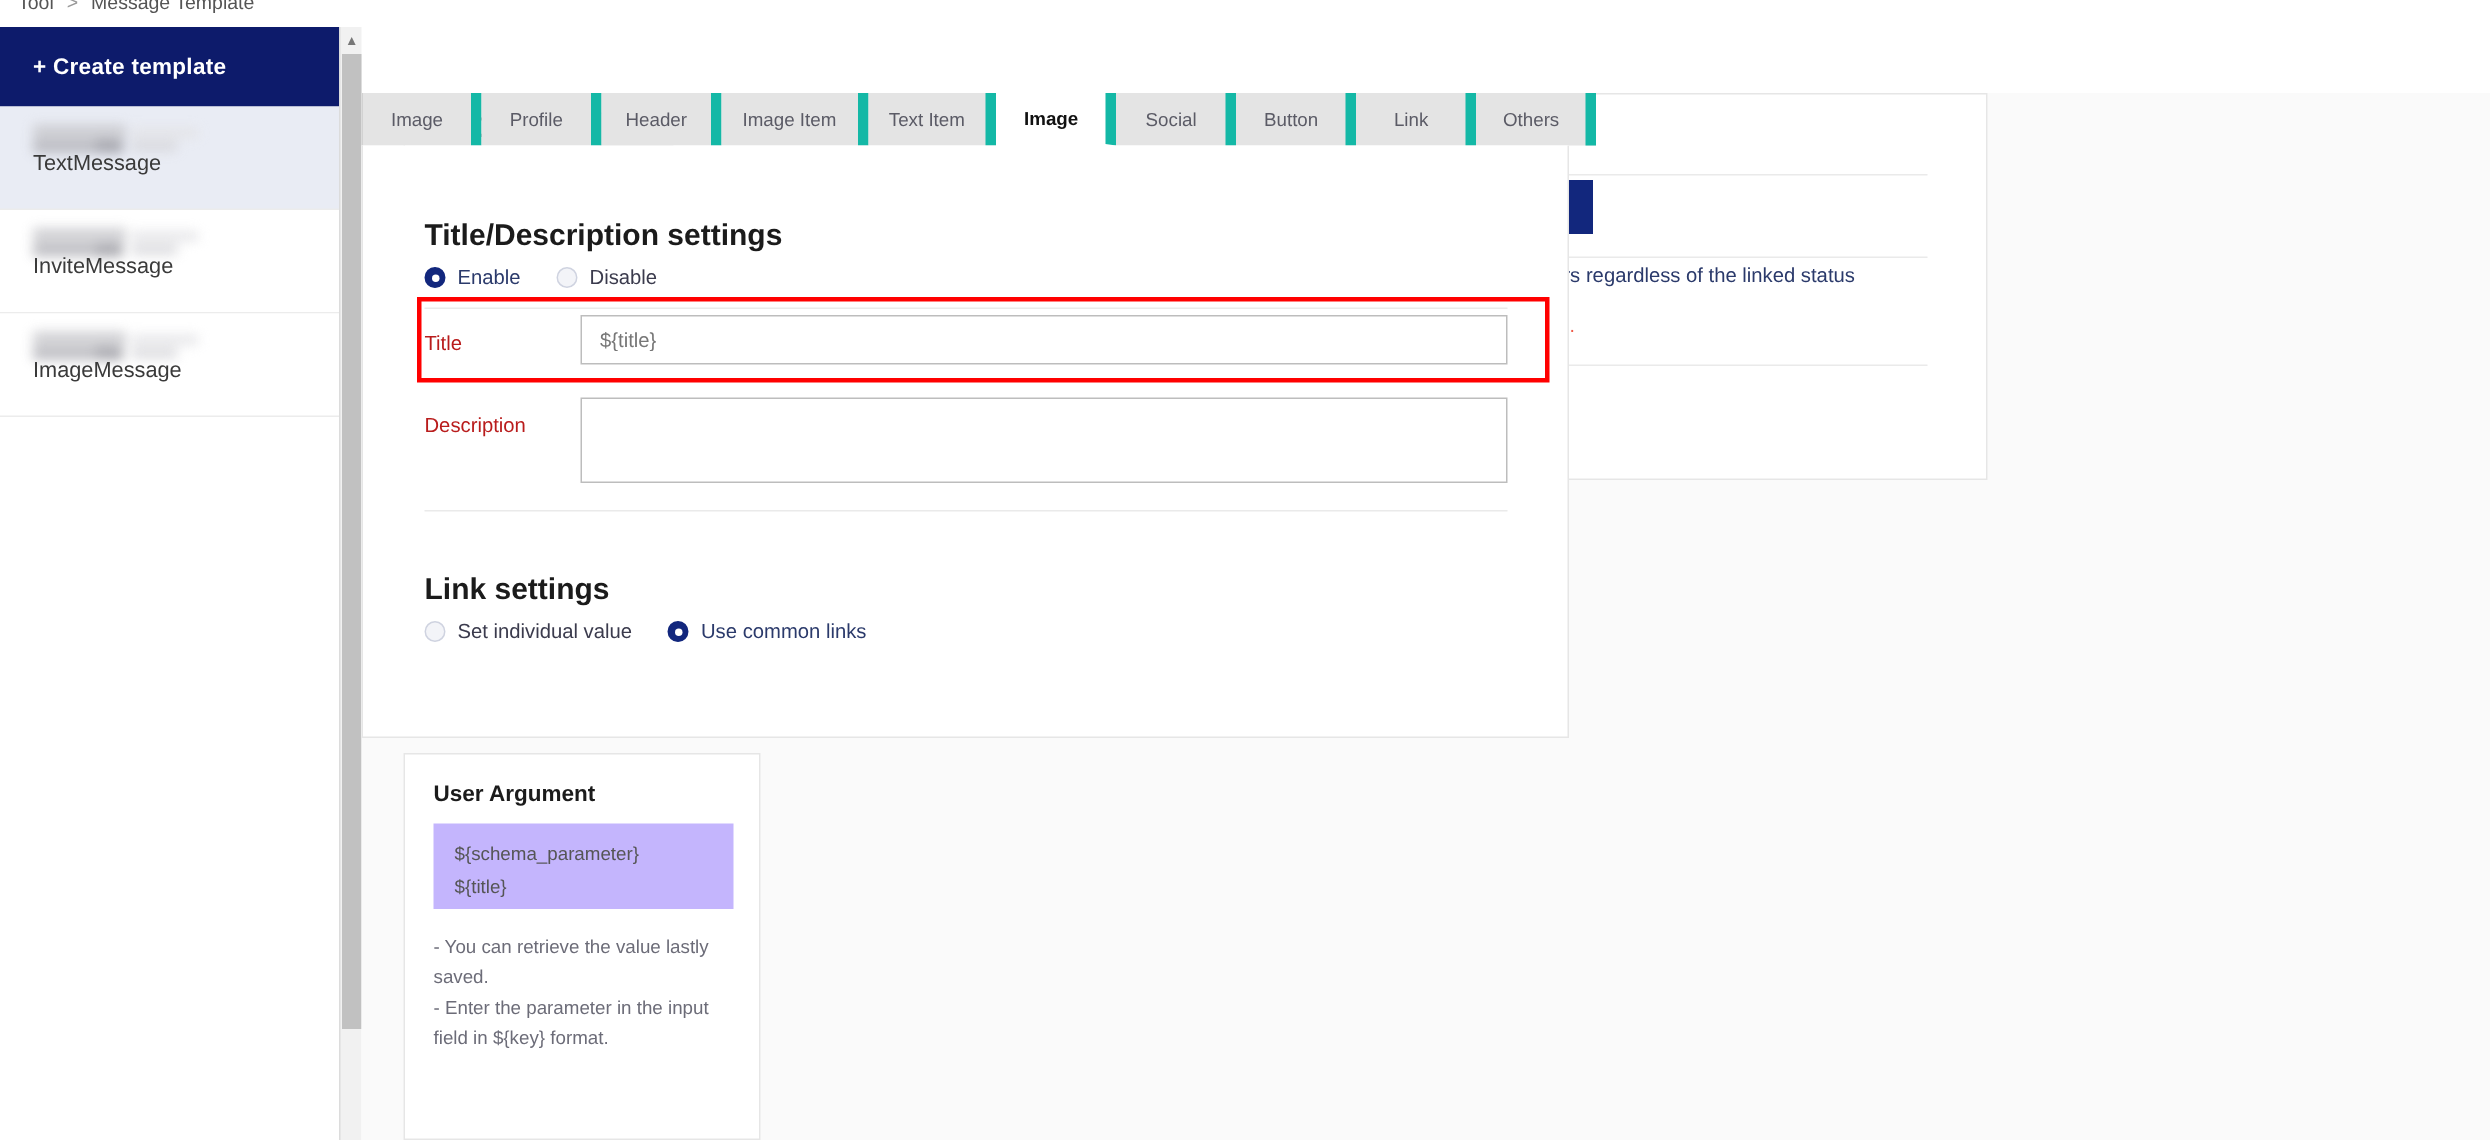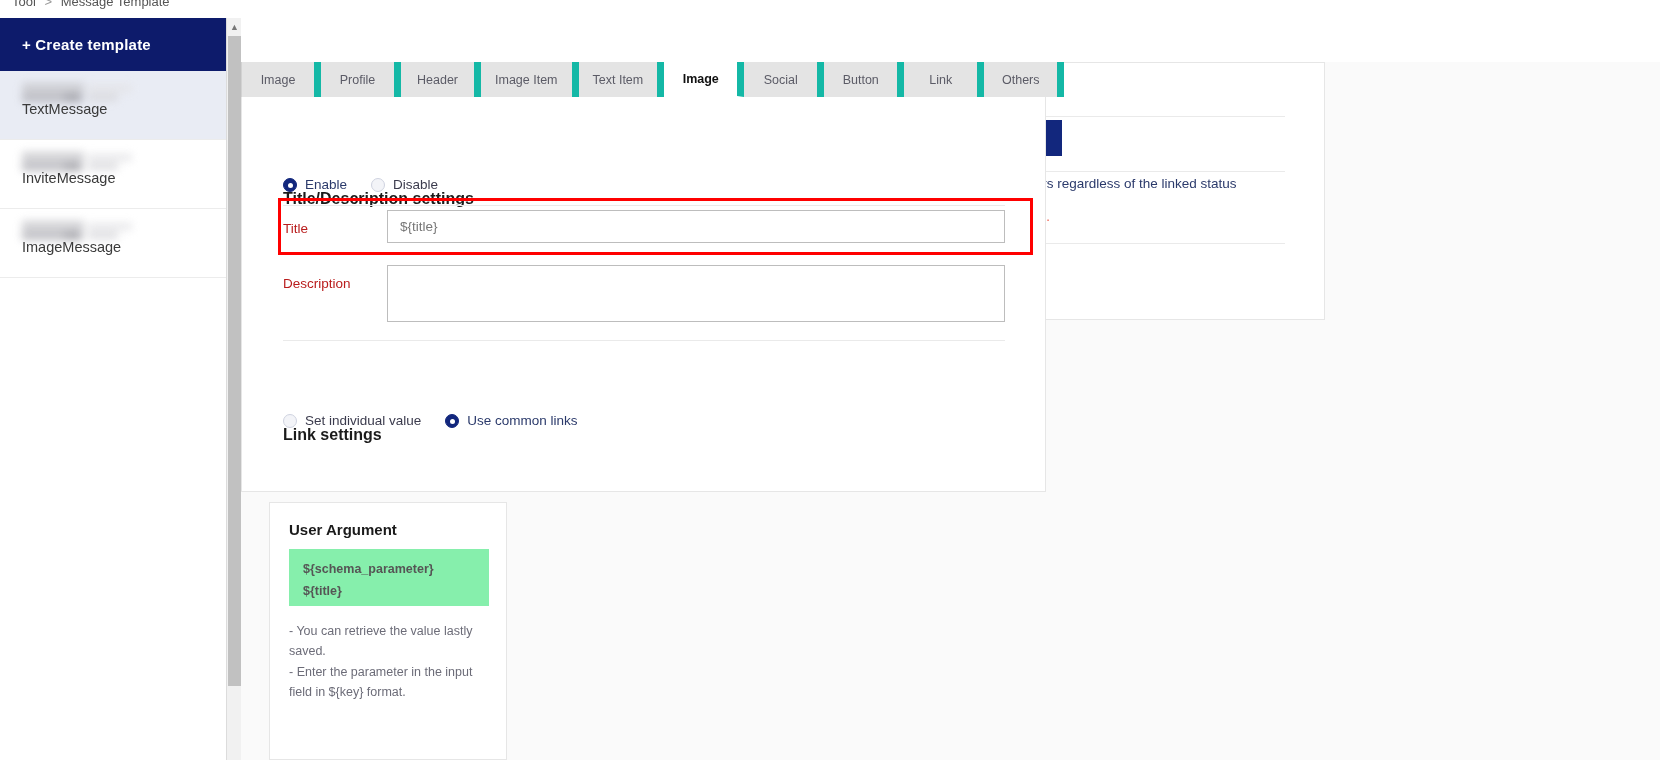--- a/index.html
+++ b/index.html
@@ -149,23 +149,22 @@
     border: 1px solid #e4e4e4; border-radius: 9px; background:#fff;
   }
   .preview-title { position:absolute; left: 12px; top: 14px; font-size: 13px; color:#4a4a5a; }
   .preview-foot { position:absolute; left: 12px; bottom: 10px; display:flex; align-items:center; gap:6px; opacity:.45; }
   .preview-foot .av { width:10px; height:10px; border-radius:50%; background:#b9b9be; }
   .preview-foot .nm { font-size: 10.5px; color:#8a8a93; }
   .preview-chev { position:absolute; right: 9px; bottom: 9px; font-size: 11px; color:#c2c2c8; }
 
   .arg-box {
     position:absolute; left:19px; top:46px; width:200px; height:57px;
-    background:#86efac;
+    background:#c4b5fd;
     padding: 10px 0 0 14px;
-    font-weight: bold;
   }
   .arg-line { font-size: 12.5px; color:#555; line-height: 1.72; }
   .arg-help {
     position:absolute; left:19px; top:118px; width: 196px;
     font-size: 12.5px; color:#6c6c78; line-height: 1.62;
   }
 
   
   .card-tabs { left: 279px; top: 268px; width: 805px; height: 430px; border:none; background:transparent; }
   .tabs { position:absolute; left: 0; top: 0; display:flex; }
@@ -176,21 +175,21 @@
     font-size: 12.5px; color:#5b5b66; cursor:pointer; white-space:nowrap;
   }
   .tab:first-child { border-left: 1px solid #d2d2d2; }
   .tab.active { background:#fff; color:#111; font-weight:bold; border-bottom:1px solid #fff; }
 
   .tabpanel {
     position:absolute; left:0; top:35px; width: 805px; height: 395px;
     background:#fff; border:1px solid #e6e6e6; border-top:none;
   }
 
-  .sec-title { position:absolute; font-size: 16px; font-weight:bold; color:#1b1b1b;margin-top:44px; }
+  .sec-title { position:absolute; font-size: 20px; font-weight:bold; color:#1b1b1b; }
 
   .field-label { position:absolute; font-size: 13.5px; color:#b91c1c; }
 
   .highlight-box {
     position:absolute; border: 3px solid #ff0000; pointer-events:none;
   }
 
   .ta-input {
     position:absolute; border:1px solid #bdbdbd; background:#fff;
     font-family:"Liberation Sans", sans-serif; font-size:13px; color:#777;

